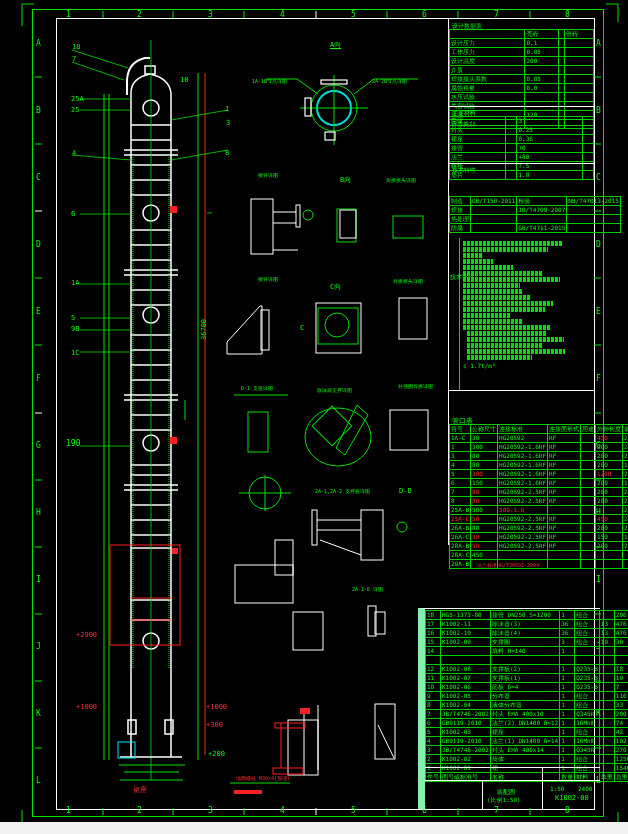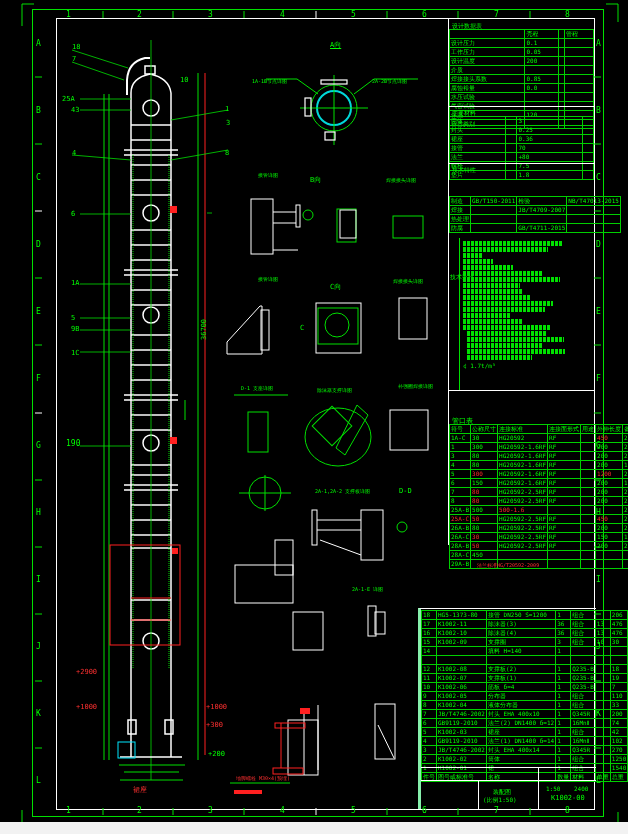--- a/index.html
+++ b/index.html
@@ -231,35 +231,35 @@
     <line x1="80" y1="446" x2="131" y2="446"></line>
     <line x1="171" y1="120" x2="228" y2="110"></line>
       <line x1="171" y1="160" x2="228" y2="150"></line>
     <line x1="207" y1="213" x2="212" y2="213"></line>
   </g>
 </svg>
 
 <div>
   <span class="lbl" style="left:72px;top:44px">18</span>
   <span class="lbl" style="left:72px;top:56px">7</span>
-  <span class="lbl" style="left:62px;top:96px">25A</span>
-  <span class="lbl" style="left:71px;top:107px">43</span>
+  <span class="lbl" style="left:71px;top:96px">25A</span>
+  <span class="lbl" style="left:71px;top:107px">25</span>
   <span class="lbl" style="left:72px;top:150px">4</span>
   <span class="lbl" style="left:71px;top:211px">6</span>
   <span class="lbl" style="left:71px;top:280px">1A</span>
   <span class="lbl" style="left:71px;top:315px">5</span>
   <span class="lbl" style="left:71px;top:326px">9B</span>
   <span class="lbl" style="left:71px;top:350px">1C</span>
   <span class="lbl" style="left:180px;top:77px">10</span>
   <span class="lbl" style="left:225px;top:106px">1</span>
   <span class="lbl" style="left:226px;top:120px">3</span>
   <span class="lbl" style="left:225px;top:150px">8</span>
   <span class="lbl" style="left:66px;top:440px;font-size:8px">190</span>
   <span class="lbl" style="left:201px;top:340px;transform:rotate(-90deg);transform-origin:left top">36700</span>
-  <span class="lbl" style="left:76px;top:669px;color:#ff3030">+2900</span>
+  <span class="lbl" style="left:76px;top:632px;color:#ff3030">+2900</span>
   <span class="lbl" style="left:76px;top:704px;color:#ff3030">+1000</span>
   <span class="lbl" style="left:206px;top:704px;color:#ff3030">+1000</span>
   <span class="lbl" style="left:206px;top:722px;color:#ff3030">+300</span>
   <span class="lbl" style="left:208px;top:751px">+200</span>
   <span class="lbl" style="left:133px;top:787px;color:#ff3030">裙座</span>
 </div>
 
 <svg width="628" height="834">
 
   <g stroke="#00e000" stroke-width="1" fill="none">
@@ -348,21 +348,21 @@
     <rect x="375" y="704" width="20" height="55"></rect>
     <line x1="378" y1="725" x2="394" y2="758"></line>
   </g>
 </svg>
 
 <div>
   <span class="lbl" style="left:330px;top:42px;text-decoration:underline">A向</span>
   <span class="lbl" style="left:252px;top:78px;font-size:5px">1A-1B节点详图</span>
   <span class="lbl" style="left:372px;top:78px;font-size:5px">2A-2B节点详图</span>
   <span class="lbl" style="left:258px;top:172px;font-size:5px">接管详图</span>
-  <span class="lbl" style="left:310px;top:177px">B向</span>
+  <span class="lbl" style="left:340px;top:177px">B向</span>
   <span class="lbl" style="left:386px;top:177px;font-size:5px">焊接接头详图</span>
   <span class="lbl" style="left:258px;top:276px;font-size:5px">接管详图</span>
   <span class="lbl" style="left:330px;top:284px">C向</span>
   <span class="lbl" style="left:300px;top:325px">C</span>
   <span class="lbl" style="left:393px;top:278px;font-size:5px">焊接接头详图</span>
   <span class="lbl" style="left:241px;top:385px;font-size:5px">D-1 支座详图</span>
   <span class="lbl" style="left:317px;top:387px;font-size:5px">除沫器支撑详图</span>
   <span class="lbl" style="left:398px;top:383px;font-size:5px">补强圈焊接详图</span>
   <span class="lbl" style="left:315px;top:488px;font-size:5px">2A-1,2A-2 支撑板详图</span>
   <span class="lbl" style="left:399px;top:488px">D-D</span>
@@ -694,21 +694,21 @@
           <td></td>
           <td></td>
           <td></td>
           <td></td>
         </tr>
   </tbody>
     </table>
   <div class="lbl" style="left:28px;top:544px;font-size:5px;color:#ff3030">法兰标准HG/T20592-2009</div>
 </div>
 
-<div class="abs" style="left:418px;top:608px;width:175px;height:200px;border-left:3px solid #86efac;border-top:1px solid #fff">
+<div class="abs" style="left:418px;top:608px;width:175px;height:200px;border-left:7px solid #86efac;border-top:1px solid #fff">
   <table class="tbl" style="left:0;top:1px;width:175px">
     <tbody>
         <tr>
           <td>18</td>
           <td>HG5-1373-80</td>
           <td>接管 DN250 S=1200</td>
           <td>1</td>
           <td>组合</td>
           <td></td>
           <td>206</td>

